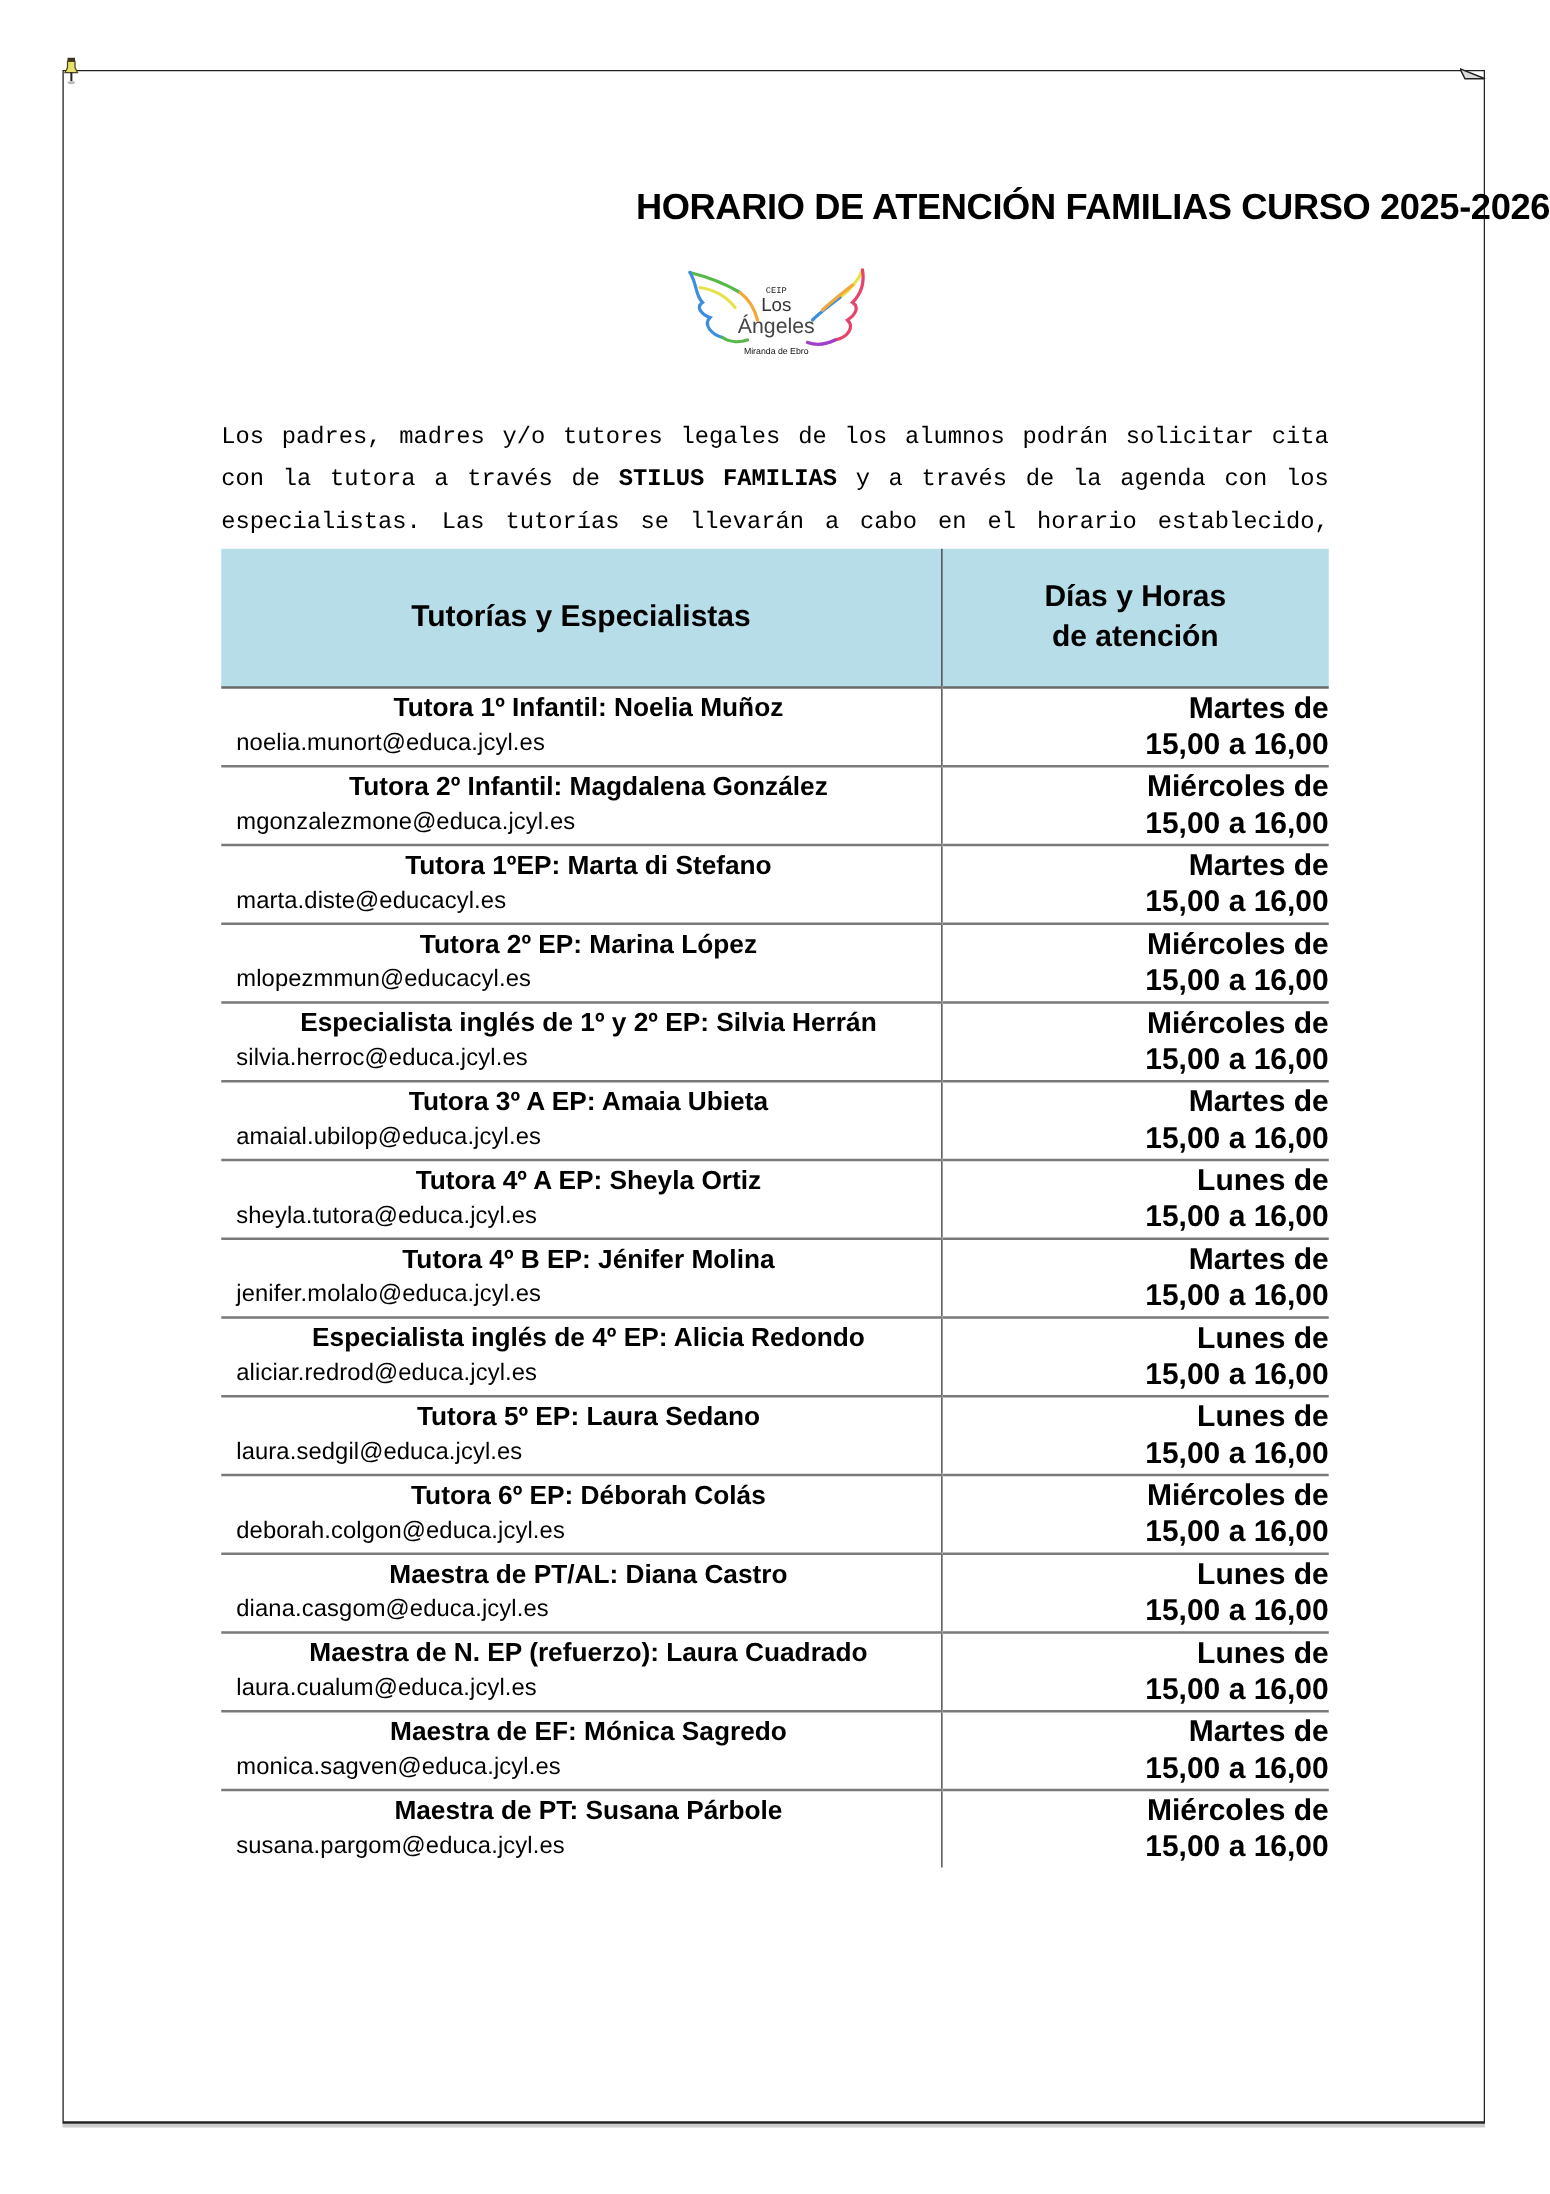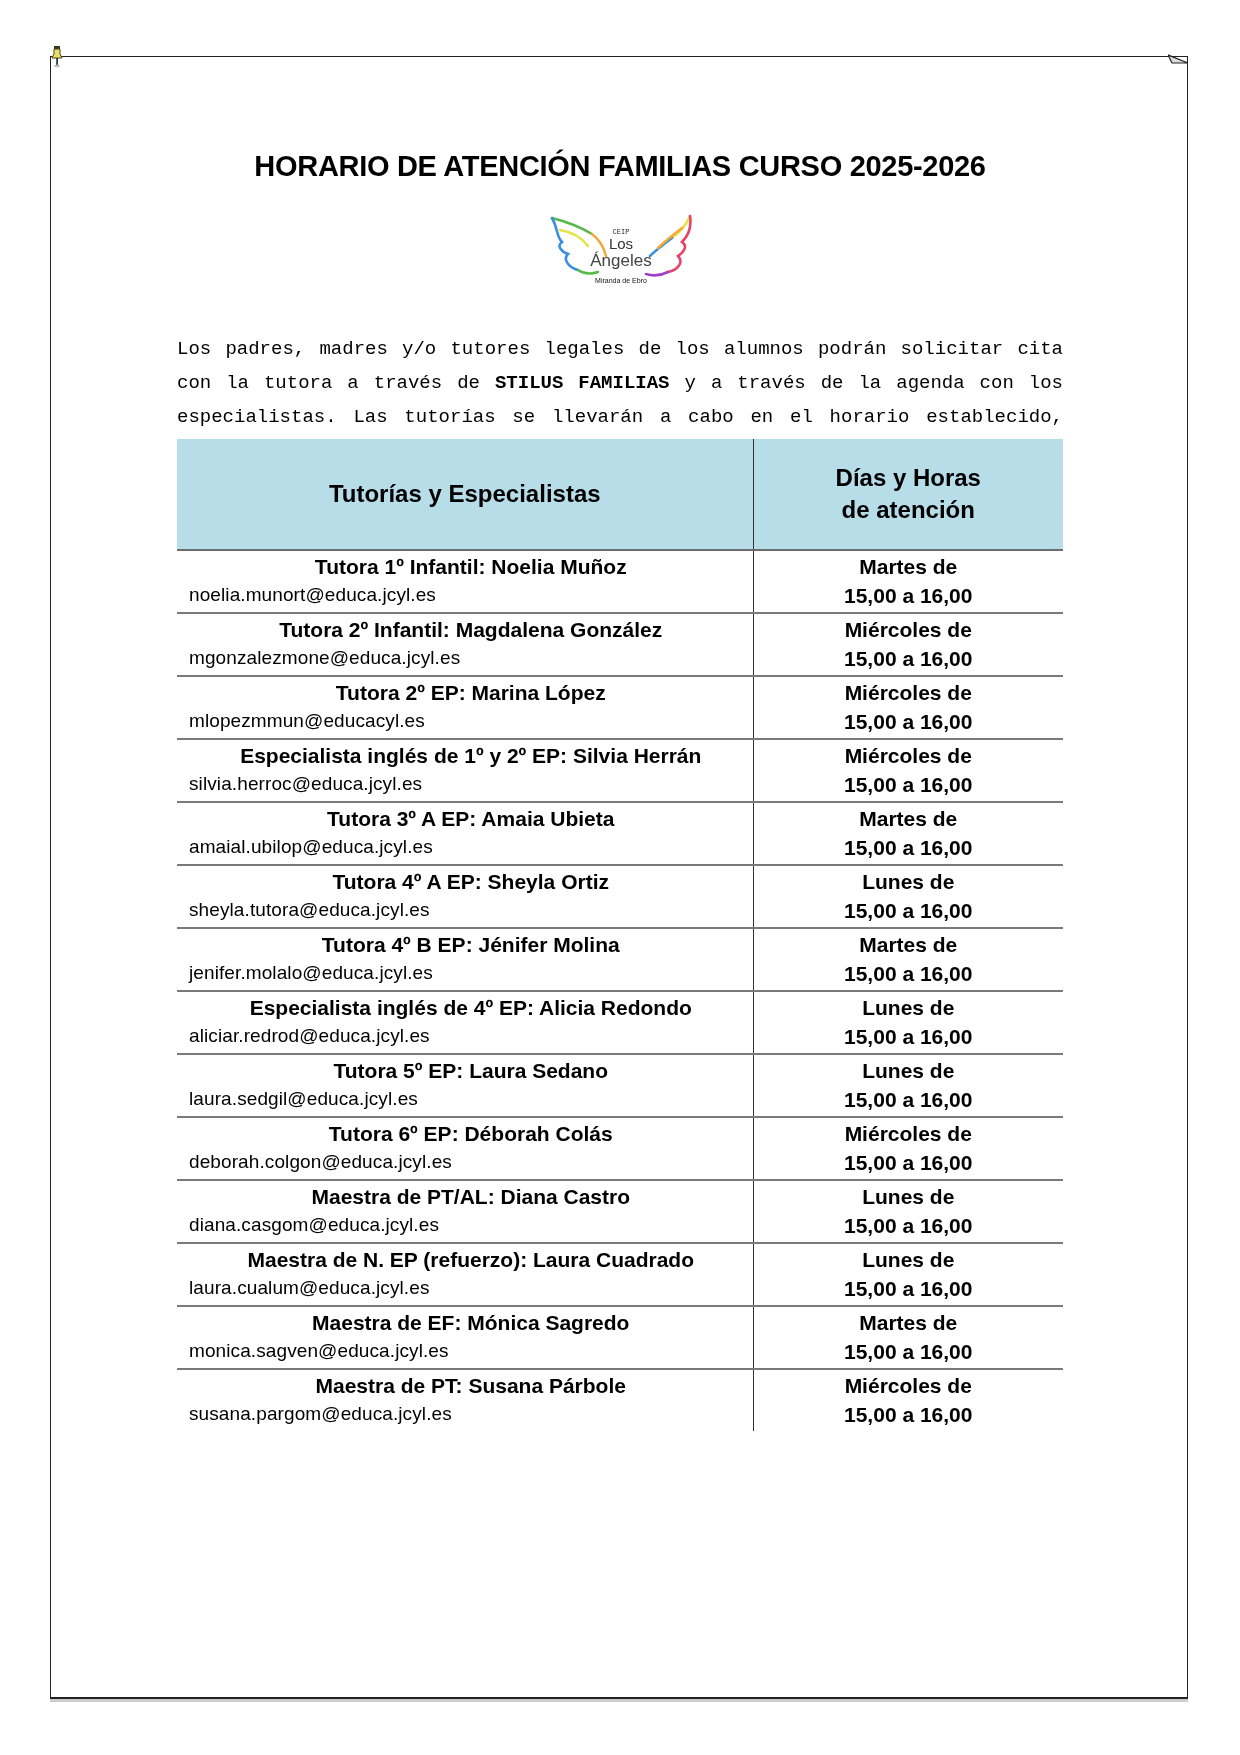--- a/index.html
+++ b/index.html
@@ -6,21 +6,21 @@
   body { width: 1240px; height: 1755px; position: relative; overflow: hidden;
          font-family: "Liberation Sans", sans-serif; color: #000; }
 
   .frame { position: absolute; left: 50px; top: 56px; width: 1136px; height: 1640px;
            border-left: 1.5px solid #222; border-top: 1.5px solid #222;
            border-right: 1.5px solid #222; border-bottom: 2px solid #222;
            box-shadow: 0 3px 0 #ccc; }
   .fold { position: absolute; left: 1168px; top: 54px; width: 22px; height: 14px; }
   .pin { position: absolute; left: 50px; top: 46px; width: 14px; height: 22px; }
 
-  .title { position: absolute; left: 0; width: 1240px; top: 150px; text-align: center;
+  .title { position: absolute; left: 0; width: 1240px; top: 150px; text-align: right;
            font-family: "Liberation Sans", sans-serif; font-weight: bold; font-size: 29px;
            letter-spacing: -0.3px; }
 
   .logo { position: absolute; left: 548px; top: 212px; width: 146px; height: 78px; }
 
   .intro { position: absolute; left: 177px; top: 332px; width: 886px;
            font-family: Liberation Mono, monospace;
            font-size: 19px; line-height: 34px; text-align: justify; }
   .intro b { font-weight: bold; }
 
@@ -31,21 +31,21 @@
   table.sched th { background: #b7dde8; height: 110px; font-weight: bold; font-size: 24px;
                    text-align: center; vertical-align: middle; line-height: 32px;
                    border-bottom: 2px solid #6b6b6b; padding: 0; }
   table.sched th.h1 { border-right: 1.5px solid #333; }
   table.sched td { padding: 0; vertical-align: top; height: 60px;
                    border-bottom: 2px solid #7a7a7a; }
   table.sched tr:last-child td { border-bottom: none; }
   td.left { border-right: 1.5px solid #333; padding-left: 12px !important; }
   .role { font-weight: bold; font-size: 21px; line-height: 29px; padding-top: 1px; white-space: nowrap; text-align: center; }
   .email { font-size: 19px; line-height: 28px; letter-spacing: 0.1px; }
-  td.right { text-align: center; font-weight: bold; font-size: 21px; line-height: 29px; padding-top: 1px !important; }
+  td.right { text-align: right; font-weight: bold; font-size: 24px; line-height: 29px; padding-top: 1px !important; }
 </style>
 </head>
 <body>
 
 <div class="frame"></div>
 
 <svg class="pin" viewBox="0 0 14 22">
   <rect x="4" y="0" width="6" height="3" fill="#3b3520"></rect>
   <path d="M4 3 L10 3 L10 8 L12 12 L2 12 L4 8 Z" fill="#e8e06a" stroke="#4a4420" stroke-width="1"></path>
   <rect x="6.3" y="12" width="1.6" height="7" fill="#222"></rect>
@@ -112,20 +112,30 @@
       <div class="role">Tutora 2º Infantil: Magdalena González</div>
       <div class="email">mgonzalezmone@educa.jcyl.es</div>
     </td>
     <td class="right">
       <div>Miércoles de</div>
       <div>15,00 a 16,00</div>
     </td>
   </tr>
 
 
+  <tr>
+    <td class="left">
+      <div class="role">Tutora 1ºEP: Marta di Stefano</div>
+      <div class="email">marta.diste@educacyl.es</div>
+    </td>
+    <td class="right">
+      <div>Martes de</div>
+      <div>15,00 a 16,00</div>
+    </td>
+  </tr>
 
   <tr>
     <td class="left">
       <div class="role">Tutora 2º EP: Marina López</div>
       <div class="email">mlopezmmun@educacyl.es</div>
     </td>
     <td class="right">
       <div>Miércoles de</div>
       <div>15,00 a 16,00</div>
     </td>

